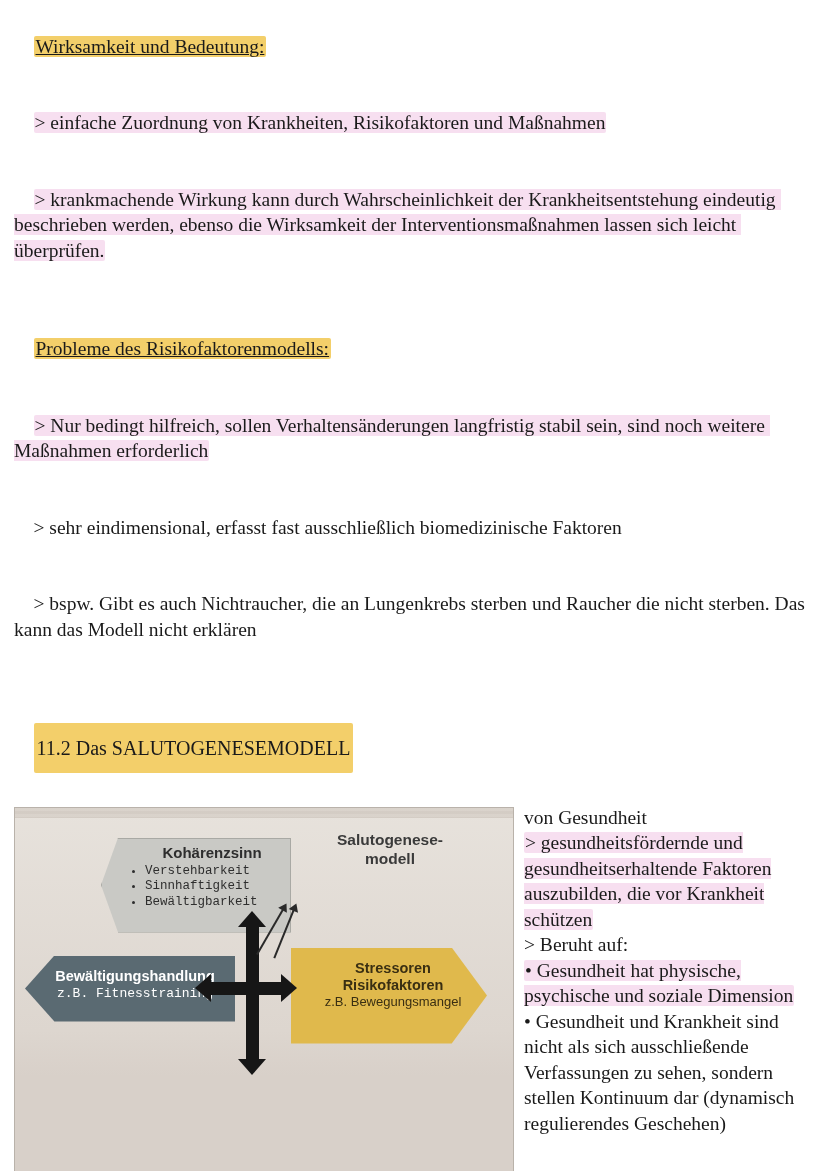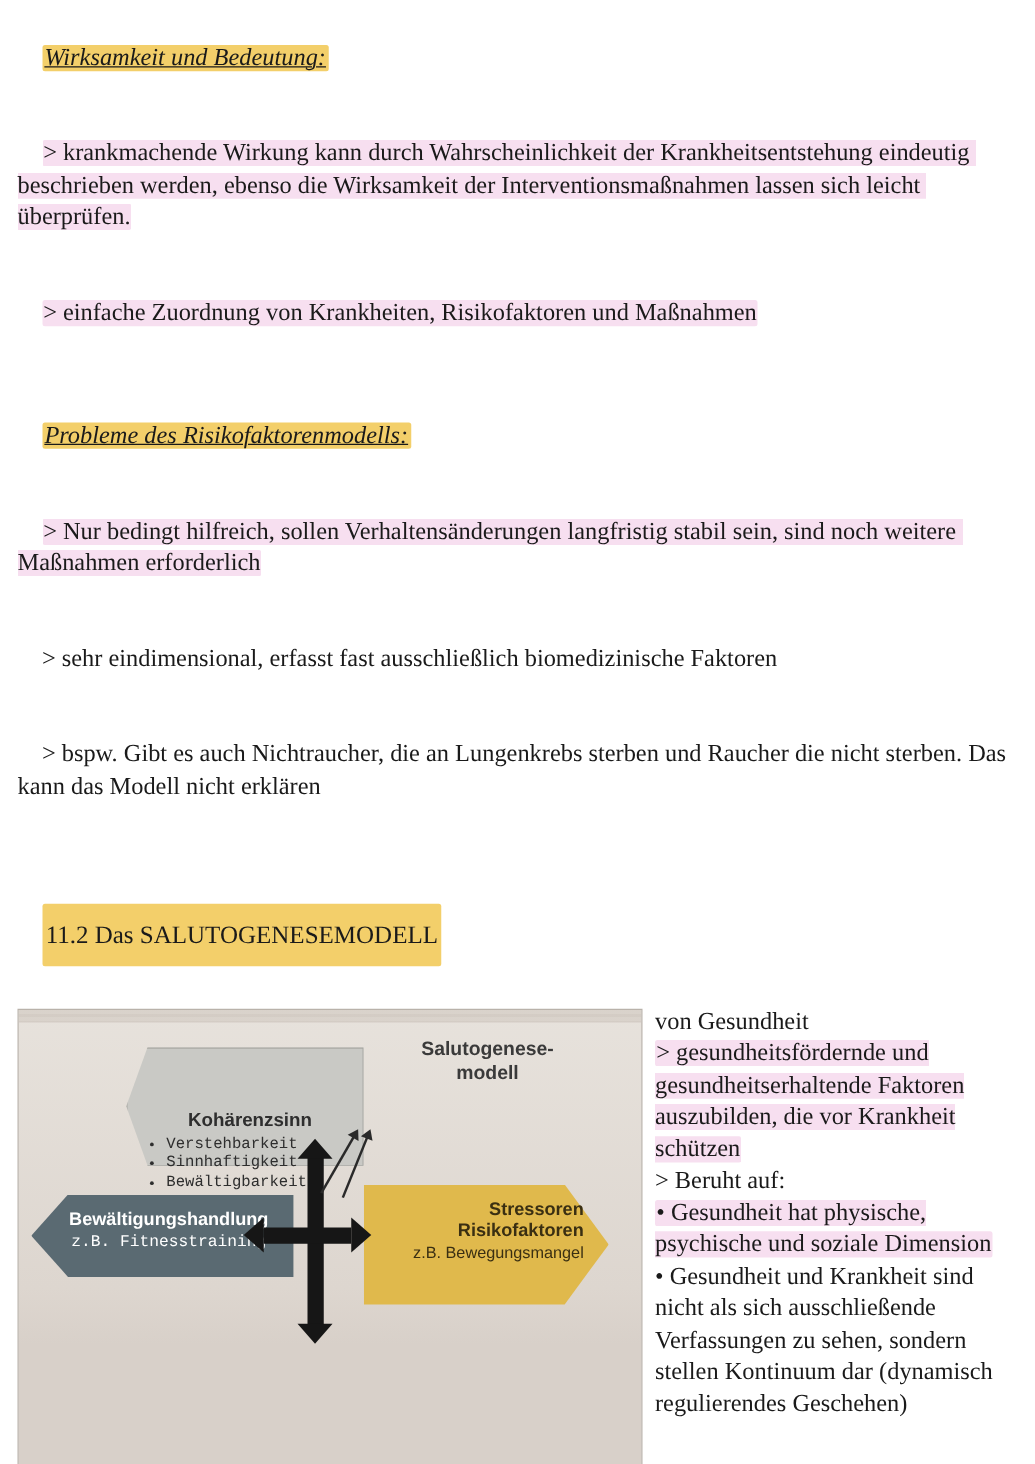--- a/index.html
+++ b/index.html
@@ -17,21 +17,21 @@
     width: 828px;
     padding: 8px 18px 10px 14px;
   }
   .line {
     font-size: 19.5px;
     line-height: 25.5px;
     white-space: pre-wrap;
   }
   .hl-pink { background: #f7dff0; border-radius: 2px; padding: 0 1px; }
   .hl-yellow { background: #f3cf6a; border-radius: 2px; padding: 0 2px; }
-  .underline { text-decoration: underline; text-decoration-thickness: 1px; font-style: italic; }
+  .underline { text-decoration: underline; text-decoration-thickness: 1px; }
   .gap-md { height: 22px; }
   .gap-lg { height: 30px; }
   .heading-band-inline {
     display: inline-block;
     font-size: 20px;
     line-height: 26px;
     background: #f3cf6a;
     padding: 12px 3px;
     border-radius: 2px;
   }
@@ -83,23 +83,22 @@
 
   
   .shape { position: absolute; }
   .koh {
     left: 86px; top: 30px; width: 190px; height: 95px;
     background: #c9c9c5;
     clip-path: polygon(0% 50%, 9% 0%, 100% 0%, 100% 100%, 9% 100%);
     border: 1px solid #a9a9a4;
   }
   .koh-inner {
-    position: absolute; left: 96px; top: 36px; width: 178px; height: 84px;
+    position: absolute; left: 108px; top: 36px; width: 178px; height: 84px;
     color: #2e2e2e;
-    margin-top: 44px;
   }
   .koh-inner .t { font-weight: bold; font-size: 15px; text-align: center; }
   .koh-inner ul { margin: 3px 0 0 22px; padding: 0; }
   .koh-inner li { font-size: 12.5px; line-height: 15.5px; font-family: Liberation Mono, monospace; }
 
   .bewalt {
     left: 10px; top: 148px; width: 210px; height: 66px;
     background: #5a6a72;
     clip-path: polygon(0% 50%, 14% 0%, 100% 0%, 100% 100%, 14% 100%);
   }
@@ -109,22 +108,22 @@
   }
   .bewalt-inner .t { font-weight: bold; font-size: 14.5px; }
   .bewalt-inner .s { font-size: 13px; margin-top: 2px; font-family: Liberation Mono, monospace; }
 
   .stress {
     left: 276px; top: 140px; width: 196px; height: 96px;
     background: #e0b94c;
     clip-path: polygon(0% 0%, 82% 0%, 100% 50%, 82% 100%, 0% 100%);
   }
   .stress-inner {
-    position: absolute; left: 282px; top: 152px; width: 170px;
-    text-align: right; color: #3a2f12;
+    position: absolute; left: 293px; top: 152px; width: 170px;
+    text-align: center; color: #3a2f12;
   }
   .stress-inner .t { font-weight: bold; font-size: 14.5px; line-height: 17px; }
   .stress-inner .s { font-size: 13px; line-height: 16px; }
 
   
   .vbar {
     position: absolute; left: 231px; top: 118px; width: 13px; height: 134px;
     background: #161616;
   }
   .vbar::before, .vbar::after {
@@ -158,24 +157,24 @@
 </style>
 </head>
 <body>
 
 <div class="page">
 
   <div class="line">
     <span class="hl-yellow underline">Wirksamkeit und Bedeutung:</span>
   </div>
   <div class="line">
+    <span class="hl-pink">&gt; einfache Zuordnung von Krankheiten, Risikofaktoren und Maßnahmen</span>
+  </div>
+  <div class="line">
     <span class="hl-pink">&gt; krankmachende Wirkung kann durch Wahrscheinlichkeit der Krankheitsentstehung eindeutig beschrieben werden, ebenso die Wirksamkeit der Interventionsmaßnahmen lassen sich leicht überprüfen.</span>
-  </div>
-  <div class="line">
-    <span class="hl-pink">&gt; einfache Zuordnung von Krankheiten, Risikofaktoren und Maßnahmen</span>
   </div>
 
   <div class="gap-md"></div>
 
   <div class="line">
     <span class="hl-yellow underline">Probleme des Risikofaktorenmodells:</span>
   </div>
   <div class="line">
     <span class="hl-pink">&gt; Nur bedingt hilfreich, sollen Verhaltensänderungen langfristig stabil sein, sind noch weitere Maßnahmen erforderlich</span>
   </div>

